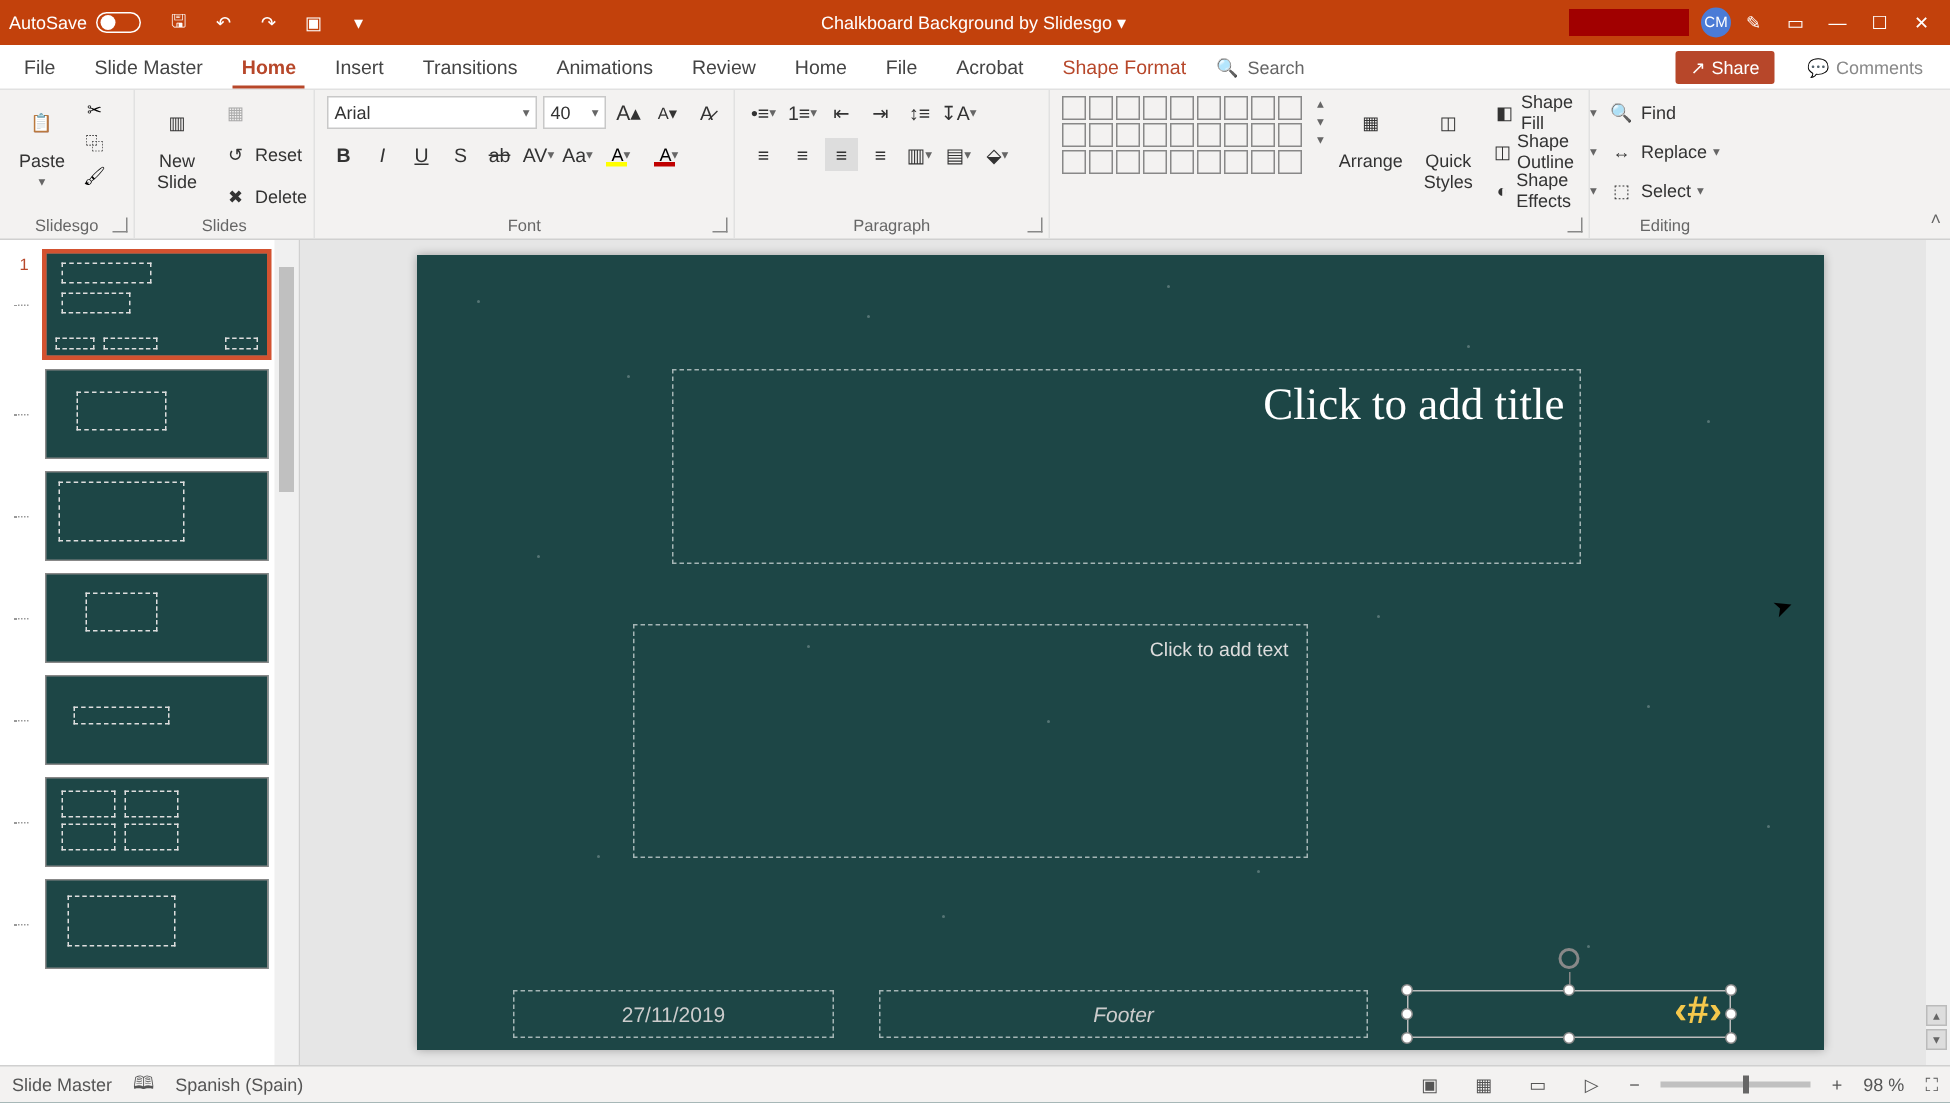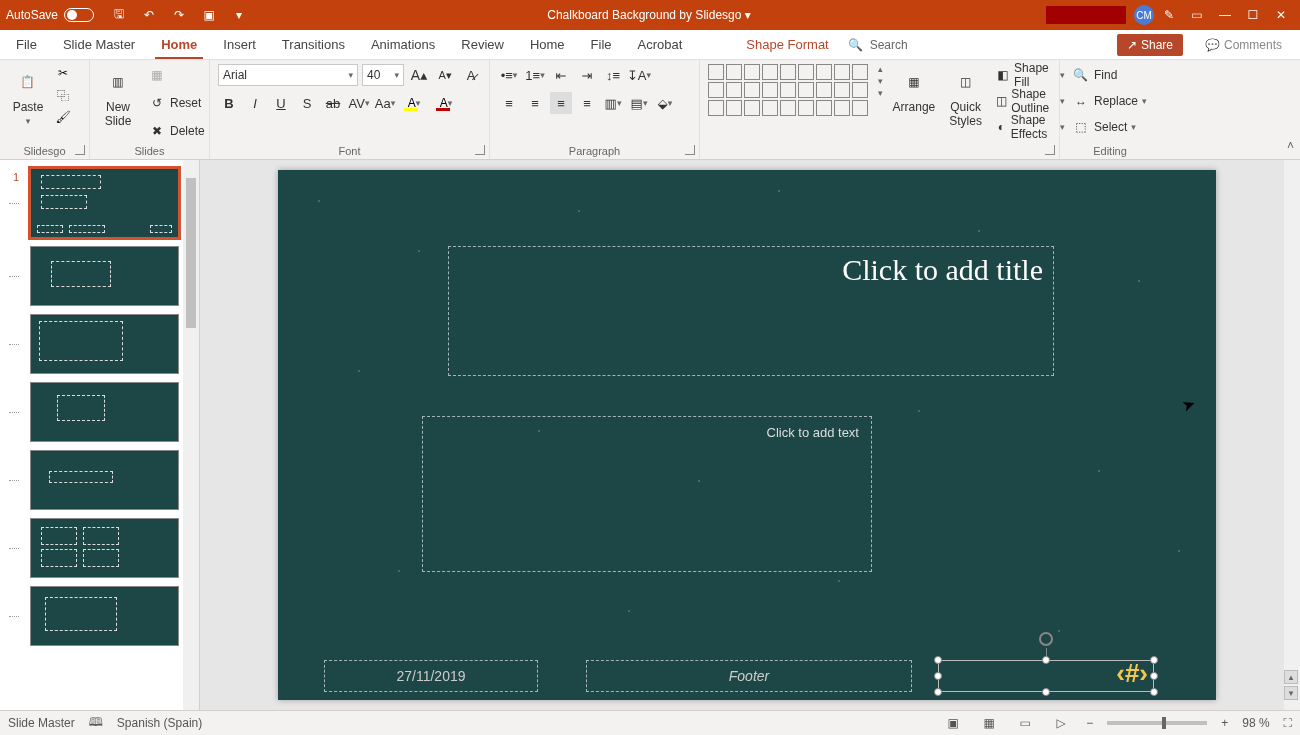--- a/index.html
+++ b/index.html
@@ -14,21 +14,21 @@
   .switch::after { content: ""; position: absolute; left: 2px; top: 1px; width: 10px; height: 10px; border-radius: 50%; background: #fff; }
   .title-center { flex: 1; text-align: center; font-size: 12px; }
   .titlebar .right { display: flex; align-items: center; gap: 2px; margin-left: auto; }
   .color-block { width: 80px; height: 18px; background: #a10000; margin-right: 6px; }
   .avatar { width: 20px; height: 20px; border-radius: 50%; background: #4b7bd6; color: #fff; display: flex; align-items: center; justify-content: center; font-size: 10px; }
 
   
   .tabs { height: 30px; background: #fff; display: flex; align-items: center; padding: 0 10px; gap: 14px; border-bottom: 1px solid #e1e1e1; }
   .tab { padding: 6px 6px 5px; font-size: 13px; color: #444; border-bottom: 2px solid transparent; }
   .tab.active { color: #b7472a; border-bottom-color: #b7472a; font-weight: 600; }
-  .tab.context { color: #b7472a; margin-left: 38px; }
+  .tab.context { color: #b7472a; }
   .tabs .spacer { flex: 1; }
   .search { display: flex; align-items: center; gap: 6px; color: #666; }
   .share-btn { background: #b7472a; color: #fff; padding: 4px 10px; border-radius: 2px; font-size: 12px; display:flex; align-items:center; gap:4px;}
   .comments-btn { color:#888; padding:4px 8px; display:flex; align-items:center; gap:4px;}
 
   
   .ribbon { height: 100px; background: #f3f2f1; display: flex; border-bottom: 1px solid #d0d0d0; position: relative; }
   .group { border-right: 1px solid #e1e1e1; padding: 4px 8px 0; display: flex; flex-direction: column; position: relative; height:100%; }
   .group-label { position:absolute; bottom:2px; left:0; right:0; text-align:center; font-size:11px; color:#666; }
   .group-body { flex:1; display:flex; align-items:flex-start; gap:6px; }
@@ -67,21 +67,21 @@
   .editarea .vscroll { position:absolute; right:0; top:0; bottom:0; width:16px; background:#f0f0f0;}
   .slide { position:absolute; left:78px; top:10px; width:938px; height:530px; background:#1d4646; box-shadow:0 0 6px rgba(0,0,0,0.3);}
   
   .speck { position:absolute; width:2px; height:2px; background:rgba(255,255,255,0.25); border-radius:50%;}
   
   .ph { position:absolute; border:1px dashed rgba(255,255,255,0.6);}
   .ph.title { left:170px; top:76px; width:606px; height:130px; }
   .ph.title span { font-family:"Comic Sans MS",cursive; color:#fff; font-size:30px; padding:6px 10px; display:block;}
   .ph.body { left:144px; top:246px; width:450px; height:156px; }
   .ph.body span { color:#ddd; font-size:13px; padding:8px 12px; display:block;}
-  .ph.date { left:46px; top:490px; width:214px; height:32px; display:flex; align-items:center; justify-content:center;}
+  .ph.date { left:64px; top:490px; width:214px; height:32px; display:flex; align-items:center; justify-content:center;}
   .ph.footer{ left:308px; top:490px; width:326px; height:32px; display:flex; align-items:center; justify-content:center;font-style:italic;}
   .ph.date span,.ph.footer span{ color:#ccc; font-size:14px;}
   .numbox { position:absolute; left:660px; top:490px; width:216px; height:32px;}
   .numbox .sel { position:absolute; inset:0; border:1px solid #bbb;}
   .handle { position:absolute; width:8px; height:8px; background:#fff; border:1px solid #888; border-radius:50%;}
   .rot { position:absolute; left:50%; top:-28px; transform:translateX(-50%); width:14px; height:14px; border:2px solid #888; border-radius:50%;}
   .rot::after{content:""; position:absolute; left:50%; top:14px; width:1px; height:12px; background:#888;}
   .hash { position:absolute; right:6px; top:-2px; font-size:26px; color:#f5c84c; font-weight:bold;}
 
   

